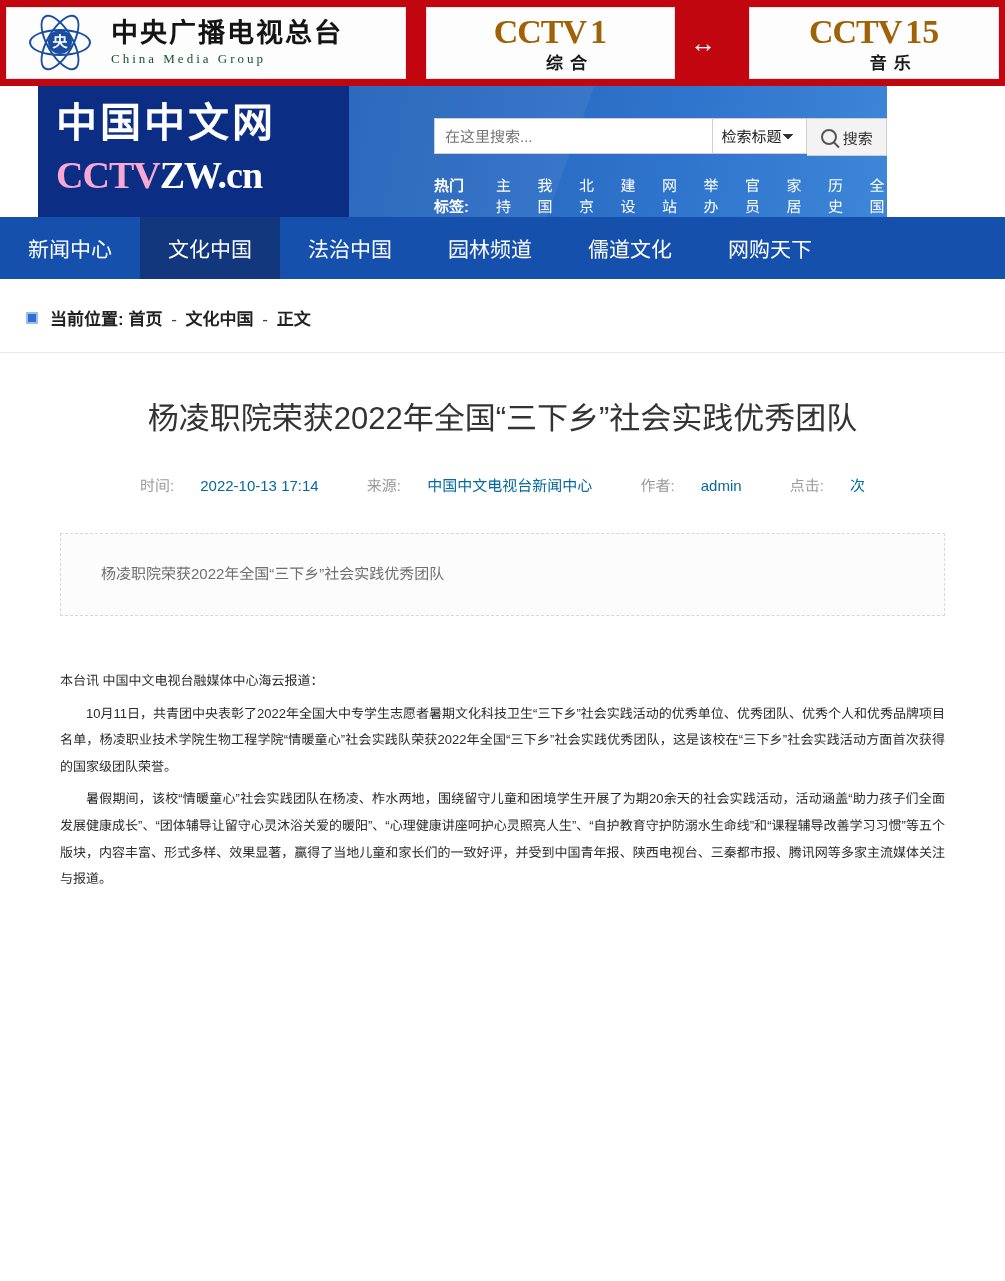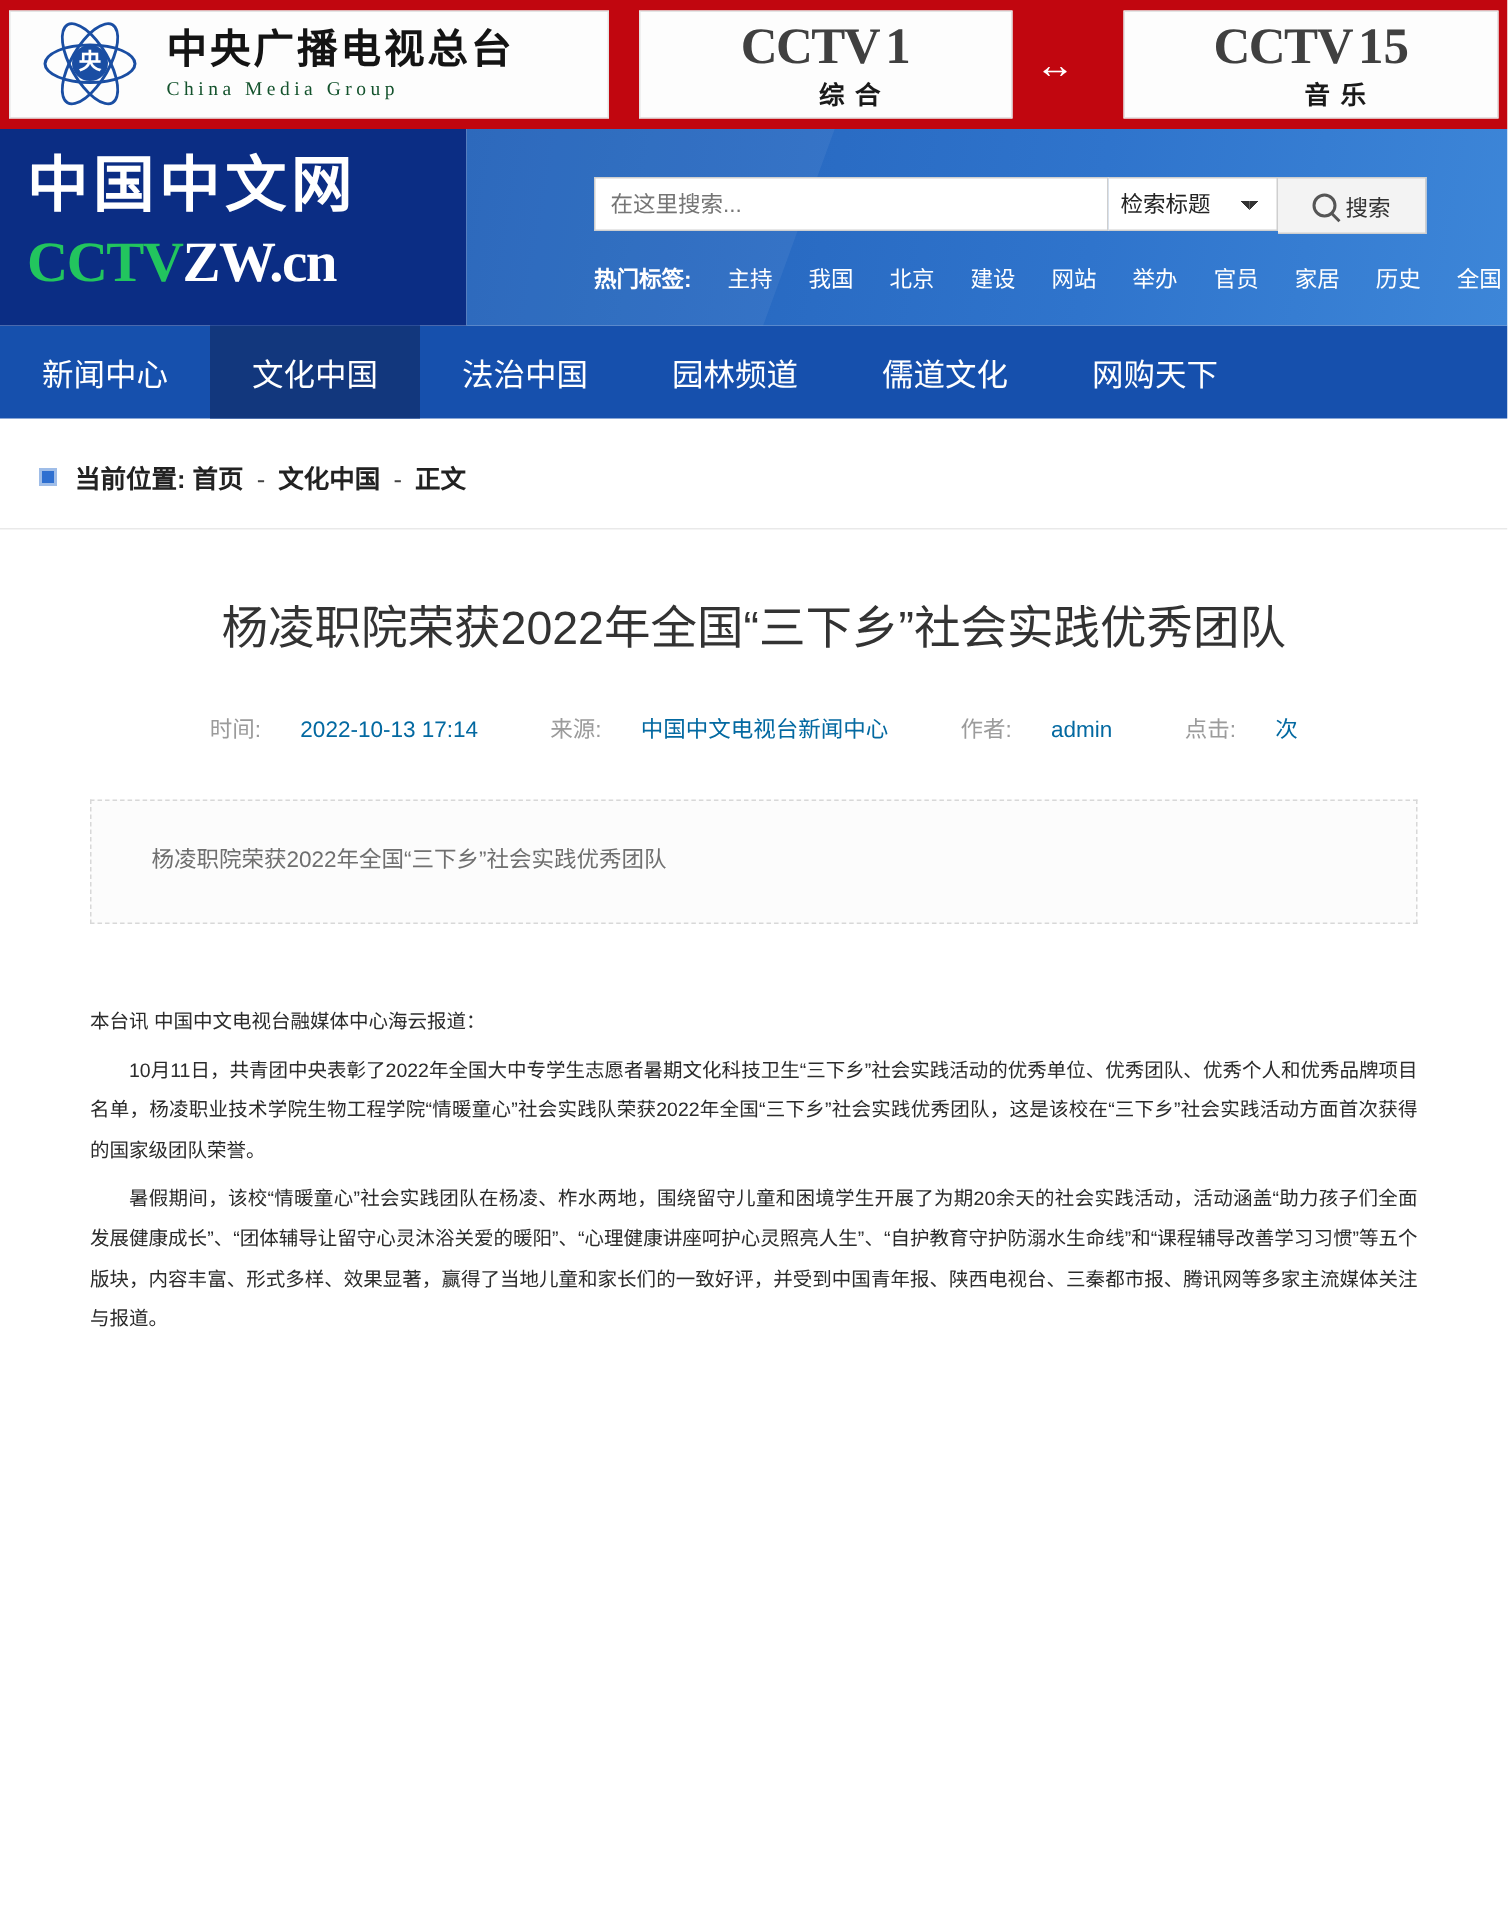--- a/index.html
+++ b/index.html
@@ -92,21 +92,21 @@
     flex-direction: column;
     align-items: center;
     justify-content: center;
   }
   .cctv-1 { width: 250px; margin-left: 20px;}
   .cctv-15 { width: 250px; margin-left: 18px;}
   .cctv-mark {
     display: flex;
     align-items: center;
     justify-content: center;
-    color: #404040;
+    color: #a16207;
   }
   .cctv-letters {
     font-size: 34px;
     font-weight: 800;
     letter-spacing: -1px;
     font-family: "Liberation Serif", "DejaVu Serif", serif;
   }
   .cctv-num {
     font-size: 34px;
     font-weight: 800;
@@ -126,23 +126,24 @@
     flex: none;
     width: 56px;
     text-align: center;
     color: #fff;
     font-size: 26px;
     line-height: 1;
   }
 
   
   .header {
-    width: 1005px;
+    width: 849px;
     height: 131px;
     display: flex;
+    padding-left: 38px;
   }
   .site-logo {
     width: 311px;
     height: 131px;
     background: #0b2d84;
     color: #fff;
     box-sizing: border-box;
     padding: 14px 0 0 18px;
     position: relative;
   }
@@ -152,21 +153,21 @@
     letter-spacing: 3px;
     line-height: 1.15;
   }
   .site-logo .en {
     margin-top: 6px;
     font-size: 38px;
     font-weight: 800;
     font-family: "Liberation Serif", "DejaVu Serif", serif;
     letter-spacing: -1px;
   }
-  .site-logo .en .red { color: #22c55e; }
+  .site-logo .en .red { color: #f9a8d4; }
 
   .search-area {
     flex: 1;
     background: linear-gradient(100deg, #2060b8 0%, #2a6cc4 35%, #2f74cc 60%, #3d86d8 100%);
     position: relative;
     box-sizing: border-box;
     padding: 32px 0 0 85px;
     overflow: hidden;
   }
   .search-area:before {

